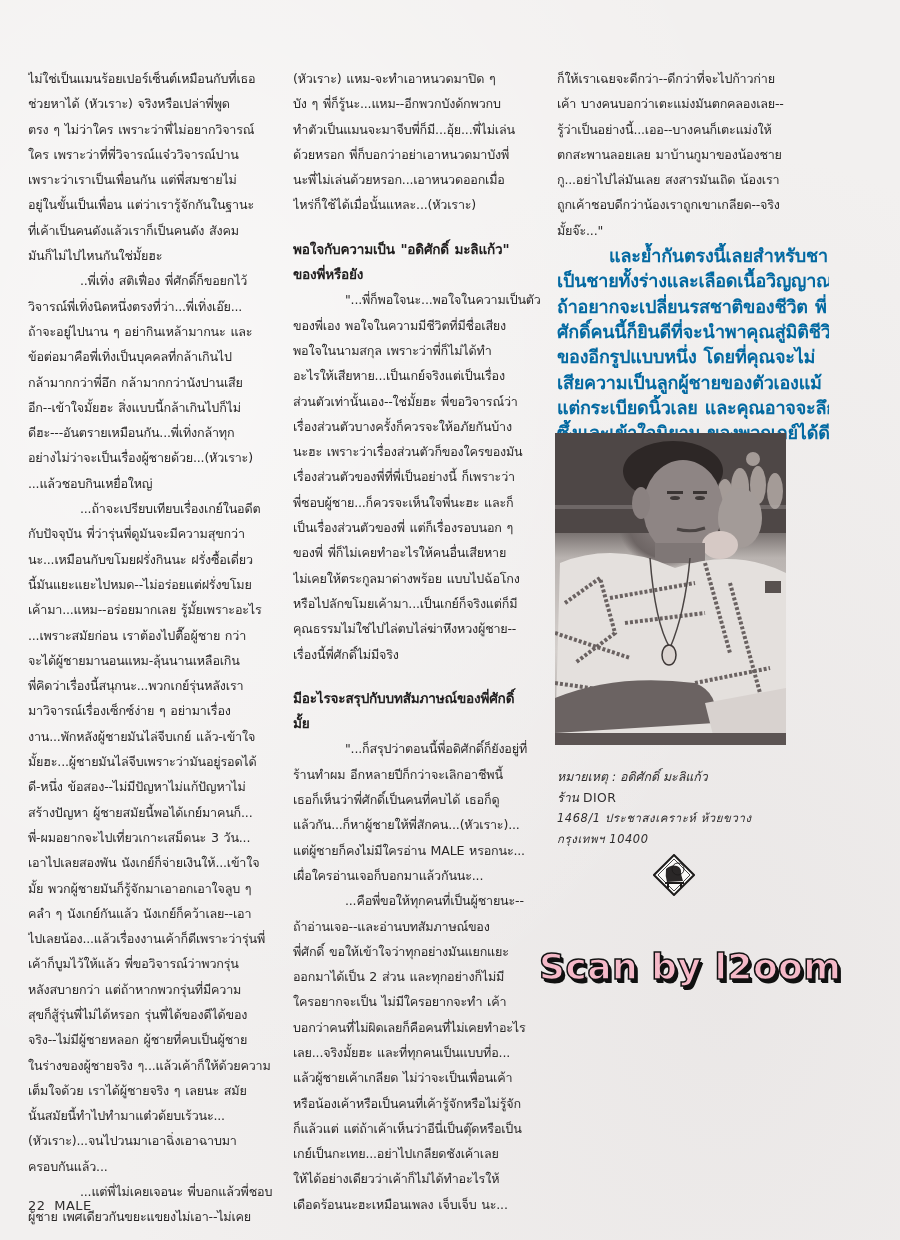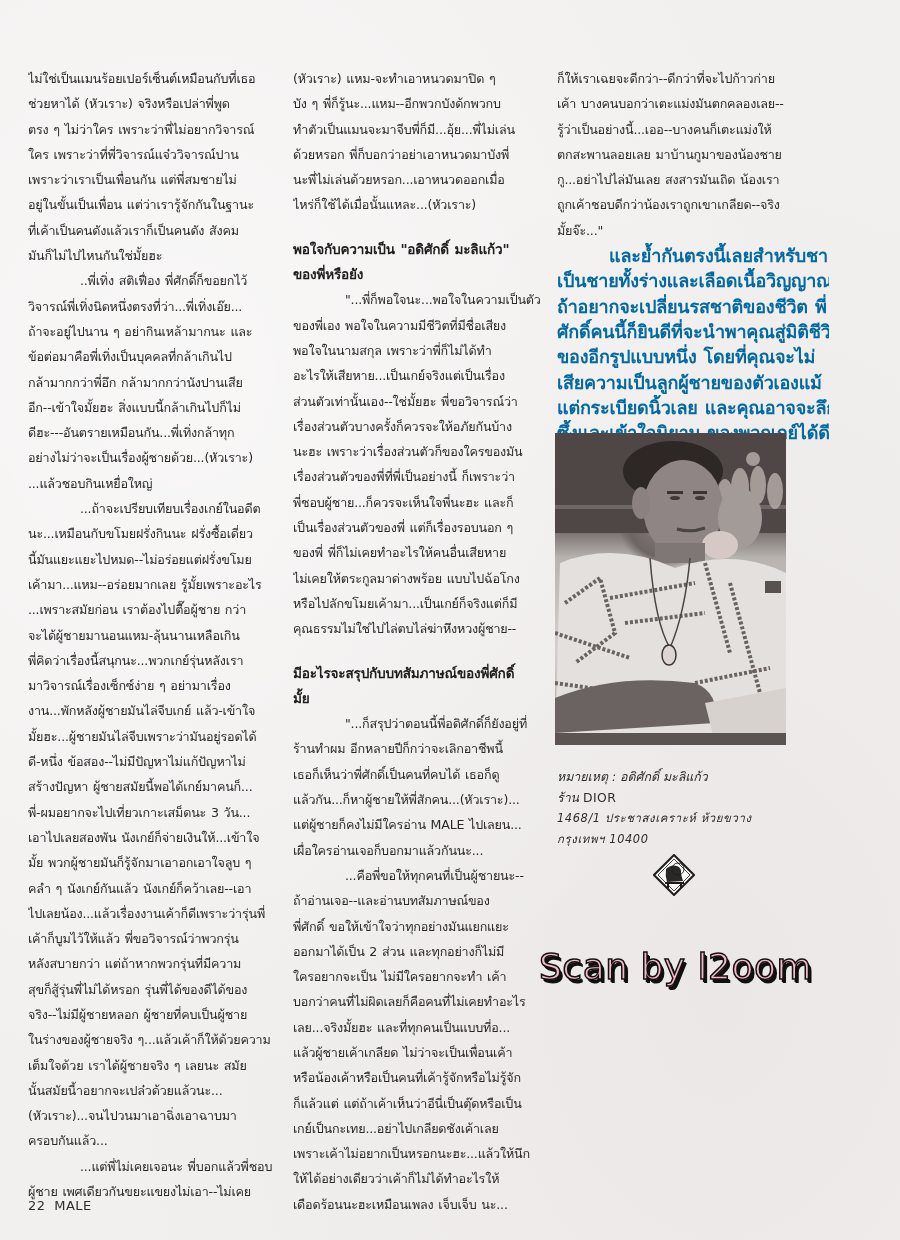--- a/index.html
+++ b/index.html
@@ -62,21 +62,21 @@
   .logo {
     position: absolute;
     left: 653px; top: 854px;
     width: 42px; height: 42px;
   }
   .watermark {
     position: absolute;
     left: 539px; top: 946px;
     font-family: "DejaVu Sans", sans-serif;
     font-size: 36px;
-    font-weight: normal;
+    font-weight: bold;
     color: #f5b9c8;
     letter-spacing: 0.5px;
     -webkit-text-stroke: 1.5px #111;
     text-shadow: 2px 3px 0 #111, 3px 4px 0 #111;
     white-space: nowrap;
   }
   .folio {
     position: absolute;
     left: 28px; top: 1198px;
     font-size: 13px;
@@ -101,20 +101,21 @@
     <span class="line indent">..พี่เทิ่ง สติเฟื่อง พี่ศักดิ์ก็ขอยกไว้</span>
     <span class="line">วิจารณ์พี่เทิ่งนิดหนึ่งตรงที่ว่า...พี่เทิ่งเอ๊ย...</span>
     <span class="line">ถ้าจะอยู่ไปนาน ๆ อย่ากินเหล้ามากนะ และ</span>
     <span class="line">ข้อต่อมาคือพี่เทิ่งเป็นบุคคลที่กล้าเกินไป</span>
     <span class="line">กล้ามากกว่าพี่อึก กล้ามากกว่านังปานเสีย</span>
     <span class="line">อีก--เข้าใจมั้ยฮะ  สิ่งแบบนี้กล้าเกินไปก็ไม่</span>
     <span class="line">ดีฮะ---อันตรายเหมือนกัน...พี่เทิ่งกล้าทุก</span>
     <span class="line">อย่างไม่ว่าจะเป็นเรื่องผู้ชายด้วย...(หัวเราะ)</span>
     <span class="line">...แล้วชอบกินเหยื่อใหญ่</span>
     <span class="line indent">...ถ้าจะเปรียบเทียบเรื่องเกย์ในอดีต</span>
+    <span class="line">กับปัจจุบัน พี่ว่ารุ่นพี่ดูมันจะมีความสุขกว่า</span>
     <span class="line">นะ...เหมือนกับขโมยฝรั่งกินนะ  ฝรั่งซื้อเดี่ยว</span>
     <span class="line">นี้มันแยะแยะไปหมด--ไม่อร่อยแต่ฝรั่งขโมย</span>
     <span class="line">เค้ามา...แหม--อร่อยมากเลย รู้มั้ยเพราะอะไร</span>
     <span class="line">...เพราะสมัยก่อน เราต้องไปตื๊อผู้ชาย กว่า</span>
     <span class="line">จะได้ผู้ชายมานอนแหม-ลุ้นนานเหลือเกิน</span>
     <span class="line">พี่คิดว่าเรื่องนี้สนุกนะ...พวกเกย์รุ่นหลังเรา</span>
     <span class="line">มาวิจารณ์เรื่องเซ็กซ์ง่าย ๆ    อย่ามาเรื่อง</span>
     <span class="line">งาน...พักหลังผู้ชายมันไล่จีบเกย์ แล้ว-เข้าใจ</span>
     <span class="line">มั้ยฮะ...ผู้ชายมันไล่จีบเพราะว่ามันอยู่รอดได้</span>
     <span class="line">ดี-หนึ่ง ข้อสอง--ไม่มีปัญหาไม่แก้ปัญหาไม่</span>
@@ -123,21 +124,21 @@
     <span class="line">เอาไปเลยสองพัน นังเกย์ก็จ่ายเงินให้...เข้าใจ</span>
     <span class="line">มั้ย พวกผู้ชายมันก็รู้จักมาเอาอกเอาใจลูบ ๆ</span>
     <span class="line">คลำ ๆ นังเกย์กันแล้ว นังเกย์ก็คว้าเลย--เอา</span>
     <span class="line">ไปเลยน้อง...แล้วเรื่องงานเค้าก็ดีเพราะว่ารุ่นพี่</span>
     <span class="line">เค้าก็บูมไว้ให้แล้ว   พี่ขอวิจารณ์ว่าพวกรุ่น</span>
     <span class="line">หลังสบายกว่า แต่ถ้าหากพวกรุ่นที่มีความ</span>
     <span class="line">สุขก็สู้รุ่นพี่ไม่ได้หรอก รุ่นพี่ได้ของดีได้ของ</span>
     <span class="line">จริง--ไม่มีผู้ชายหลอก ผู้ชายที่คบเป็นผู้ชาย</span>
     <span class="line">ในร่างของผู้ชายจริง ๆ...แล้วเค้าก็ให้ด้วยความ</span>
     <span class="line">เต็มใจด้วย เราได้ผู้ชายจริง ๆ เลยนะ สมัย</span>
-    <span class="line">นั้นสมัยนี้าอยากจะเปล๋วด้วยแล้วนะ...</span>
+    <span class="line">นั้นสมัยนี้ทำไปทำมาแต๋วด้ยบเร้วนะ...</span>
     <span class="line">(หัวเราะ)...จนไปวนมาเอาฉิ่งเอาฉาบมา</span>
     <span class="line">ครอบกันแล้ว...</span>
     <span class="line indent">...แต่พี่ไม่เคยเจอนะ  พี่บอกแล้วพี่ชอบ</span>
     <span class="line">ผู้ชาย เพศเดียวกันขยะแขยงไม่เอา--ไม่เคย</span>
   </div>
 
 <div class="col col2" id="col2">
     <span class="line">(หัวเราะ)   แหม-จะทำเอาหนวดมาปิด ๆ</span>
     <span class="line">บัง ๆ พี่ก็รู้นะ...แหม--อีกพวกบังด้กพวกบ</span>
     <span class="line">ทำตัวเป็นแมนจะมาจีบพี่ก็มี...อุ้ย...พี่ไม่เล่น</span>
@@ -154,41 +155,41 @@
     <span class="line">ส่วนตัวเท่านั้นเอง--ใช่มั้ยฮะ  พี่ขอวิจารณ์ว่า</span>
     <span class="line">เรื่องส่วนตัวบางครั้งก็ควรจะให้อภัยกันบ้าง</span>
     <span class="line">นะฮะ  เพราะว่าเรื่องส่วนตัวก็ของใครของมัน</span>
     <span class="line">เรื่องส่วนตัวของพี่ที่พี่เป็นอย่างนี้  ก็เพราะว่า</span>
     <span class="line">พี่ชอบผู้ชาย...ก็ควรจะเห็นใจพี่นะฮะ  และก็</span>
     <span class="line">เป็นเรื่องส่วนตัวของพี่  แต่ก็เรื่องรอบนอก ๆ</span>
     <span class="line">ของพี่   พี่ก็ไม่เคยทำอะไรให้คนอื่นเสียหาย</span>
     <span class="line">ไม่เคยให้ตระกูลมาด่างพร้อย  แบบไปฉ้อโกง</span>
     <span class="line">หรือไปลักขโมยเค้ามา...เป็นเกย์ก็จริงแต่ก็มี</span>
     <span class="line">คุณธรรมไม่ใช่ไปไล่ตบไล่ฆ่าหึงหวงผู้ชาย--</span>
+    <span class="line">เรื่องนี้พี่ศักดิ์ไม่มีจริง</span>
     <span class="gap"></span>
     <span class="line heading">มีอะไรจะสรุปกับบทสัมภาษณ์ของพี่ศักดิ์</span>
     <span class="line heading">มั้ย</span>
     <span class="line indent">"...ก็สรุปว่าตอนนี้พี่อดิศักดิ์ก็ยังอยู่ที่</span>
     <span class="line">ร้านทำผม   อีกหลายปีก็กว่าจะเลิกอาชีพนี้</span>
     <span class="line">เธอก็เห็นว่าพี่ศักดิ์เป็นคนที่คบได้    เธอก็ดู</span>
     <span class="line">แล้วกัน...ก็หาผู้ชายให้พี่สักคน...(หัวเราะ)...</span>
-    <span class="line">แต่ผู้ชายก็คงไม่มีใครอ่าน MALE  ไปเลยน...</span>
+    <span class="line">แต่ผู้ชายก็คงไม่มีใครอ่าน MALE  หรอกนะ...</span>
     <span class="line">เผื่อใครอ่านเจอก็บอกมาแล้วกันนะ...</span>
     <span class="line indent">...คือพี่ขอให้ทุกคนที่เป็นผู้ชายนะ--</span>
     <span class="line">ถ้าอ่านเจอ--และอ่านบทสัมภาษณ์ของ</span>
     <span class="line">พี่ศักดิ์   ขอให้เข้าใจว่าทุกอย่างมันแยกแยะ</span>
     <span class="line">ออกมาได้เป็น 2 ส่วน  และทุกอย่างก็ไม่มี</span>
     <span class="line">ใครอยากจะเป็น  ไม่มีใครอยากจะทำ  เค้า</span>
     <span class="line">บอกว่าคนที่ไม่ผิดเลยก็คือคนที่ไม่เคยทำอะไร</span>
     <span class="line">เลย...จริงมั้ยฮะ    และที่ทุกคนเป็นแบบที่อ...</span>
     <span class="line">แล้วผู้ชายเค้าเกลียด  ไม่ว่าจะเป็นเพื่อนเค้า</span>
     <span class="line">หรือน้องเค้าหรือเป็นคนที่เค้ารู้จักหรือไม่รู้จัก</span>
     <span class="line">ก็แล้วแต่  แต่ถ้าเค้าเห็นว่าอีนี่เป็นตุ๊ดหรือเป็น</span>
     <span class="line">เกย์เป็นกะเทย...อย่าไปเกลียดชังเค้าเลย</span>
-    <span class="line">เพราะเค้าไม่อยากเป็นหรอกนะฮะ...แล้วให้นึก</span>
     <span class="line">ให้ได้อย่างเดียวว่าเค้าก็ไม่ได้ทำอะไรให้</span>
     <span class="line">เดือดร้อนนะฮะเหมือนเพลง เจ็บเจ็บ  นะ...</span>
   </div>
 
 <div class="col col3" id="col3">
     <span class="line">ก็ให้เราเฉยจะดีกว่า--ดีกว่าที่จะไปก้าวก่าย</span>
     <span class="line">เค้า  บางคนบอกว่าเตะแม่งมันตกคลองเลย--</span>
     <span class="line">รู้ว่าเป็นอย่างนี้...เออ--บางคนก็เตะแม่งให้</span>
     <span class="line">ตกสะพานลอยเลย  มาบ้านกูมาของน้องชาย</span>
     <span class="line">กู...อย่าไปไล่มันเลย  สงสารมันเถิด  น้องเรา</span>

